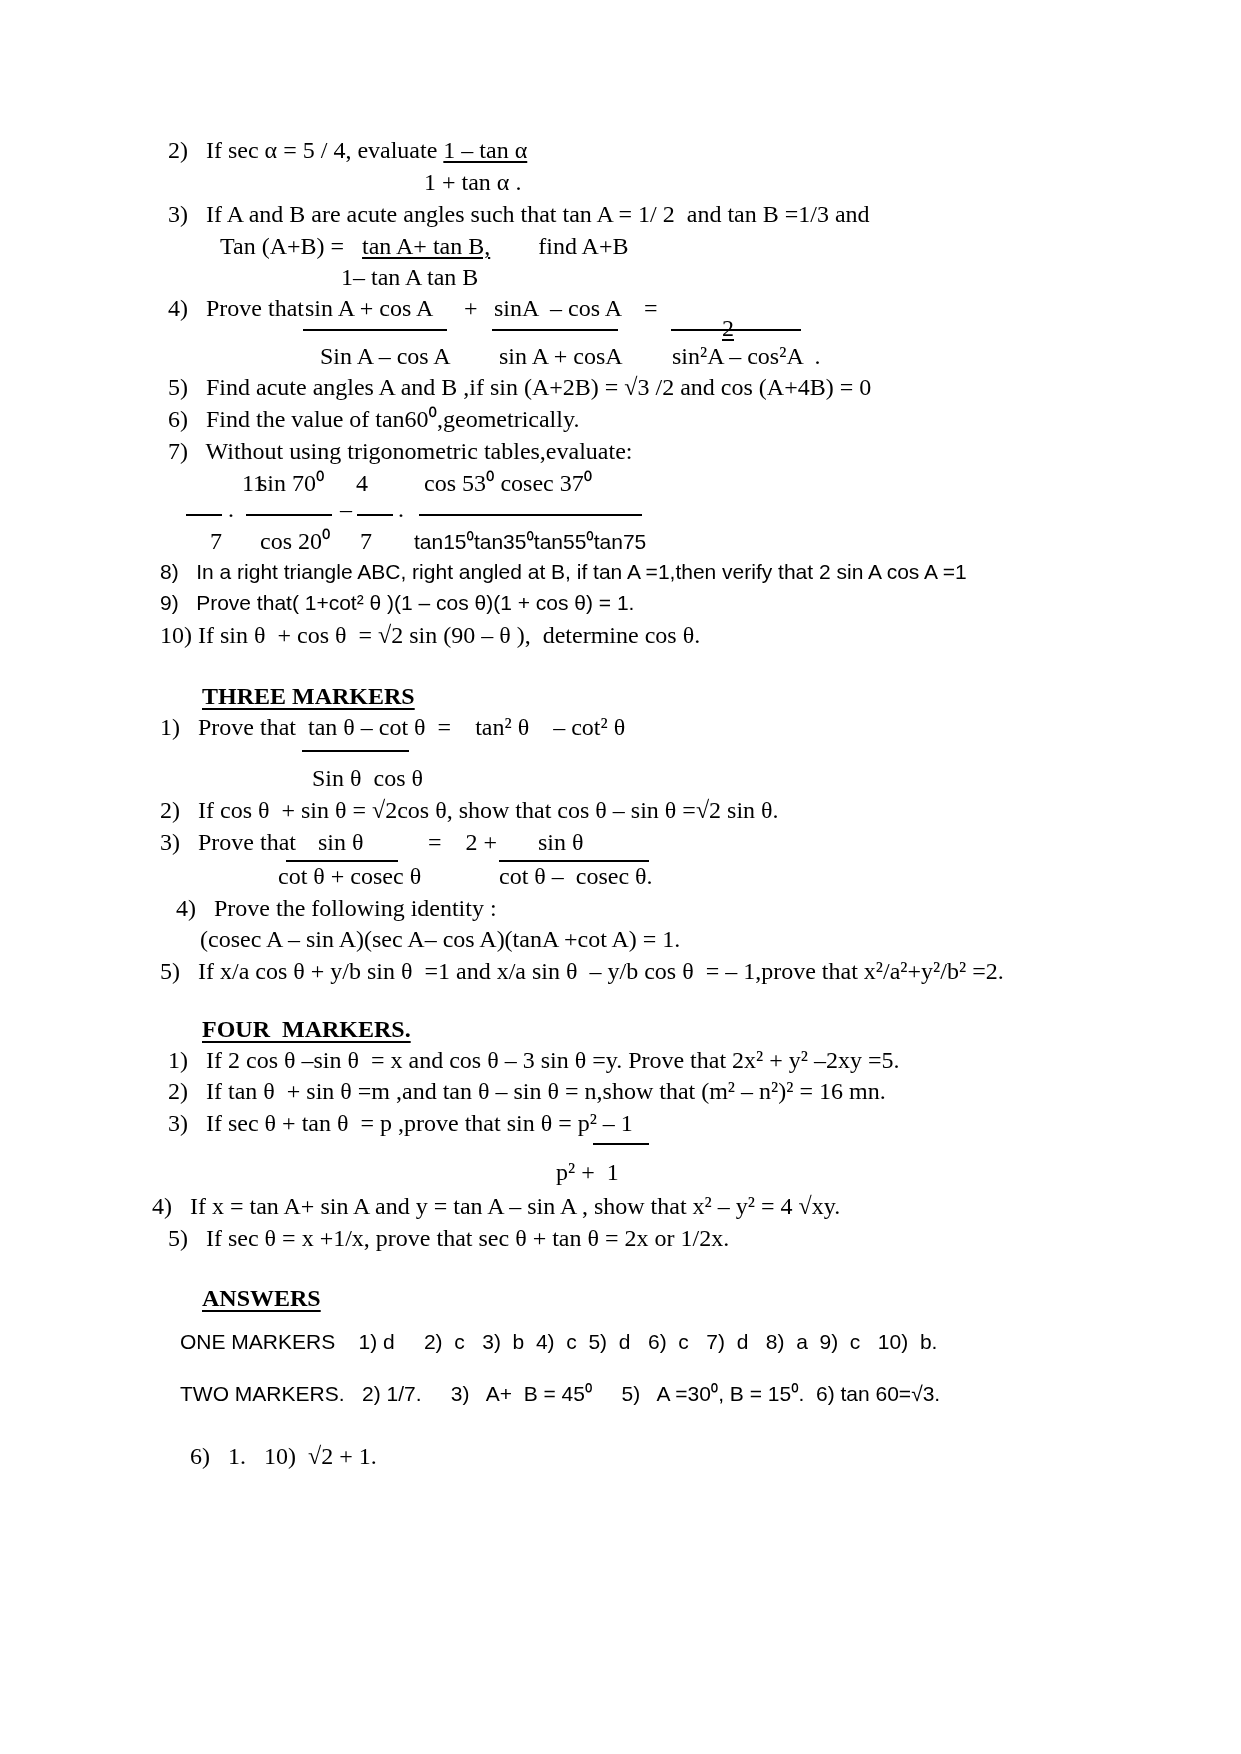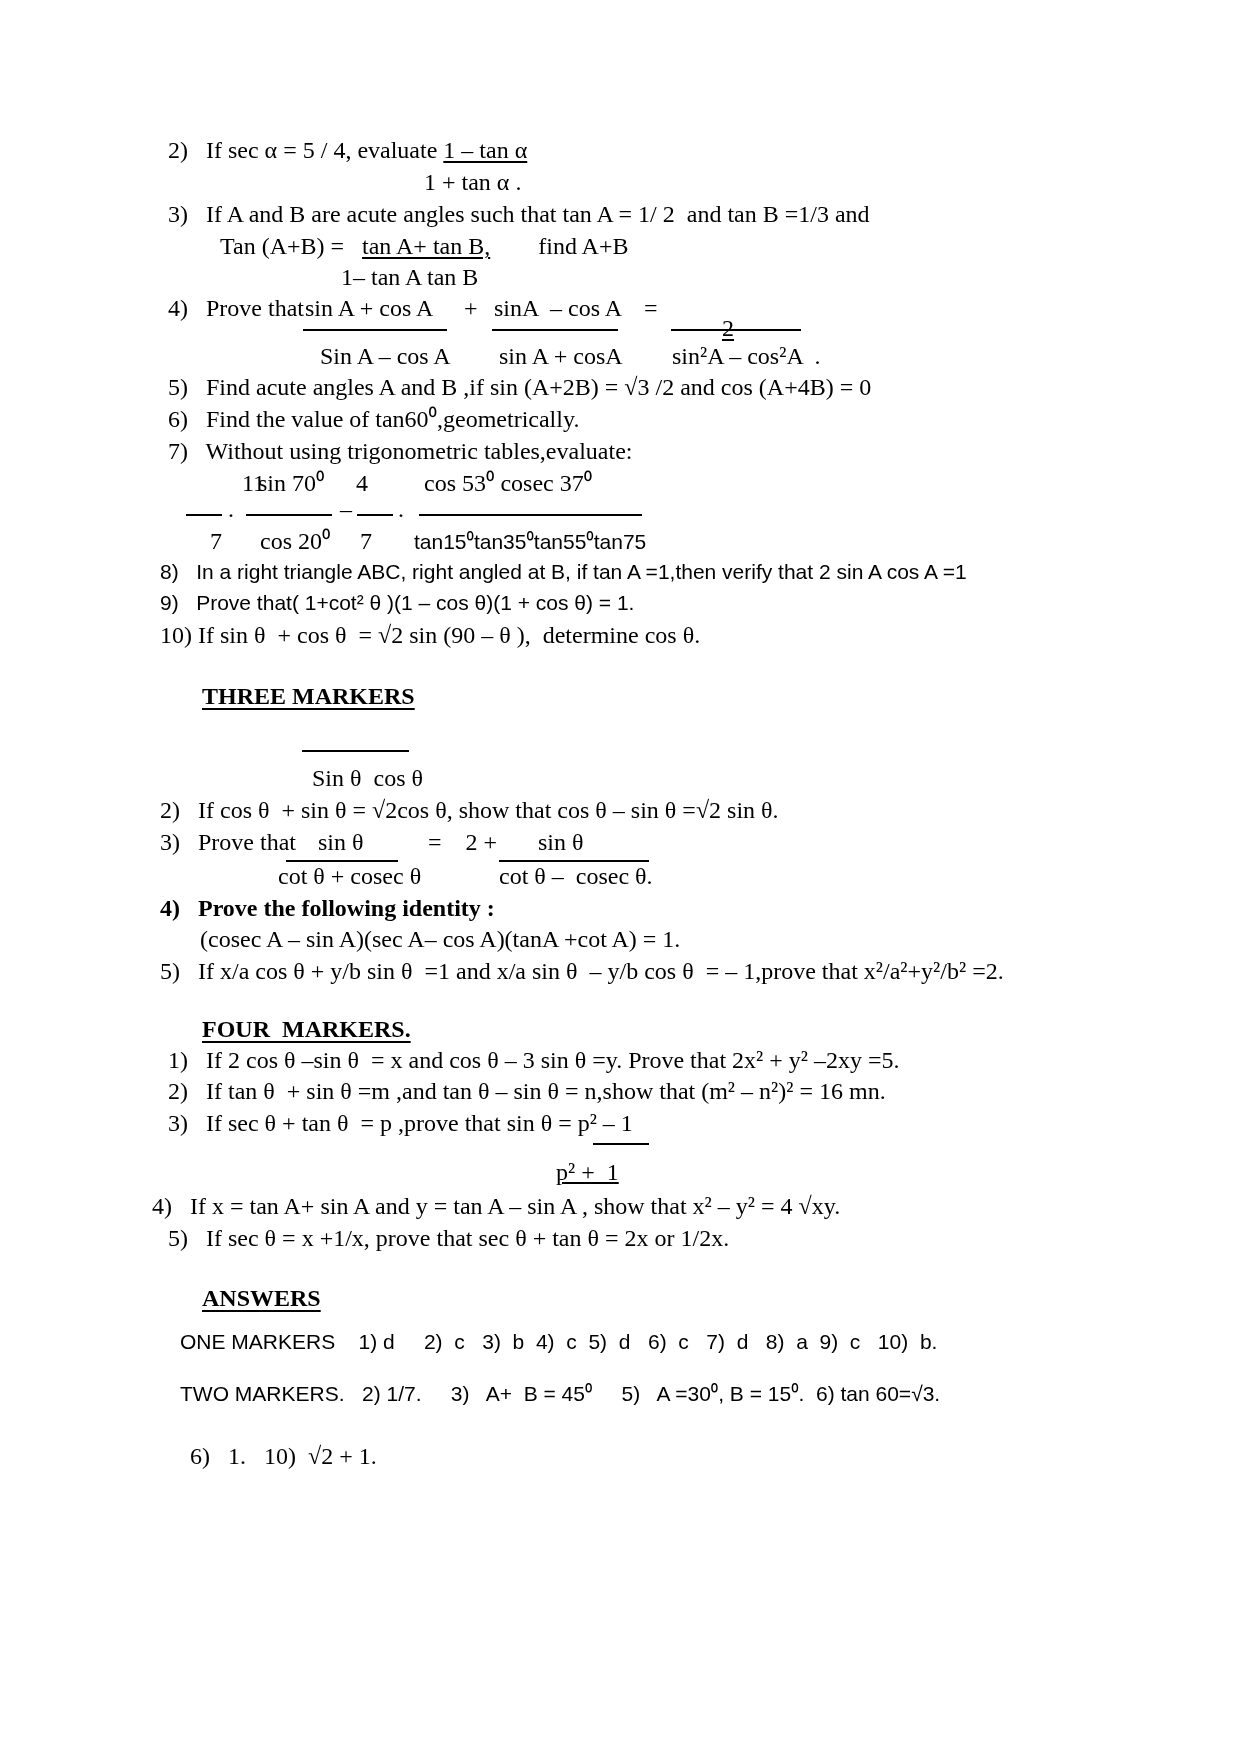--- a/index.html
+++ b/index.html
@@ -86,49 +86,50 @@
     <span class="seg" style="left:360px;">7</span>
     <span class="seg sans" style="left:414px; top:2px;text-align:right;">tan15⁰tan35⁰tan55⁰tan75</span>
   </div>
 
   <div class="line sans" style="top:560px; left:160px;"><span>8)   In a right triangle ABC, right angled at B, if tan A =1,then verify that 2 sin A cos A =1</span></div>
   <div class="line sans" style="top:591px; left:160px;"><span>9)   Prove that( 1+cot² θ )(1 – cos θ)(1 + cos θ) = 1.</span></div>
   <div class="line" style="top:622px; left:160px;"><span>10) If sin θ  + cos θ  = √2 sin (90 – θ ),  determine cos θ.</span></div>
 
   <div class="line heading" style="top:683px; left:202px;"><span>THREE MARKERS</span></div>
 
+  <div class="line" style="top:714px; left:160px;"><span>1)   Prove that  tan θ – cot θ  =    tan² θ    – cot² θ</span></div>
   <div class="bar" style="top:750px; left:302px; width:107px;"></div>
   <div class="line" style="top:765px; left:312px;text-align:center;"><span>Sin θ  cos θ</span></div>
 
   <div class="line" style="top:797px; left:160px;"><span>2)   If cos θ  + sin θ = √2cos θ, show that cos θ – sin θ =√2 sin θ.</span></div>
 
   <div class="line" style="top:829px; left:0; width:100%;">
     <span class="seg" style="left:160px;">3)   Prove that</span>
     <span class="seg" style="left:318px;">sin θ</span>
     <span class="seg" style="left:428px;">=    2 +</span>
     <span class="seg" style="left:538px;">sin θ</span>
   </div>
   <div class="bar" style="top:860px; left:286px; width:112px;"></div>
   <div class="bar" style="top:860px; left:499px; width:150px;"></div>
   <div class="line" style="top:863px; left:0; width:100%;">
     <span class="seg" style="left:278px;">cot θ + cosec θ</span>
     <span class="seg" style="left:499px;">cot θ –  cosec θ.</span>
   </div>
 
-  <div class="line" style="top:895px; left:160px;font-weight:bold;"><span>4)   Prove the following identity :</span></div>
+  <div class="line" style="top:895px; left:176px;"><span>4)   Prove the following identity :</span></div>
   <div class="line" style="top:926px; left:200px;"><span>(cosec A – sin A)(sec A– cos A)(tanA +cot A) = 1.</span></div>
   <div class="line" style="top:958px; left:160px;"><span>5)   If x/a cos θ + y/b sin θ  =1 and x/a sin θ  – y/b cos θ  = – 1,prove that x²/a²+y²/b² =2.</span></div>
 
   <div class="line heading" style="top:1016px; left:202px;"><span>FOUR  MARKERS.</span></div>
 
   <div class="line" style="top:1047px; left:168px;"><span>1)   If 2 cos θ –sin θ  = x and cos θ – 3 sin θ =y. Prove that 2x² + y² –2xy =5.</span></div>
   <div class="line" style="top:1078px; left:168px;"><span>2)   If tan θ  + sin θ =m ,and tan θ – sin θ = n,show that (m² – n²)² = 16 mn.</span></div>
   <div class="line" style="top:1110px; left:168px;"><span>3)   If sec θ + tan θ  = p ,prove that sin θ = p² – 1</span></div>
   <div class="bar" style="top:1143px; left:593px; width:56px;"></div>
-  <div class="line" style="top:1159px; left:556px;text-decoration:underline;"><span>p² +  1</span></div>
+  <div class="line" style="top:1159px; left:556px;"><span>p² +  1</span></div>
   <div class="line" style="top:1193px; left:152px;"><span>4)   If x = tan A+ sin A and y = tan A – sin A , show that x² – y² = 4 √xy.</span></div>
   <div class="line" style="top:1225px; left:168px;"><span>5)   If sec θ = x +1/x, prove that sec θ + tan θ = 2x or 1/2x.</span></div>
 
   <div class="line heading" style="top:1285px; left:202px;"><span>ANSWERS</span></div>
 
   <div class="line sans" style="top:1330px; left:180px;"><span>ONE MARKERS    1) d     2)  c   3)  b  4)  c  5)  d   6)  c   7)  d   8)  a  9)  c   10)  b.</span></div>
   <div class="line sans" style="top:1382px; left:180px;"><span>TWO MARKERS.   2) 1/7.     3)   A+  B = 45⁰     5)   A =30⁰, B = 15⁰.  6) tan 60=√3.</span></div>
   <div class="line" style="top:1443px; left:190px;"><span>6)   1.   10)  √2 + 1.</span></div>
 
 </div>

